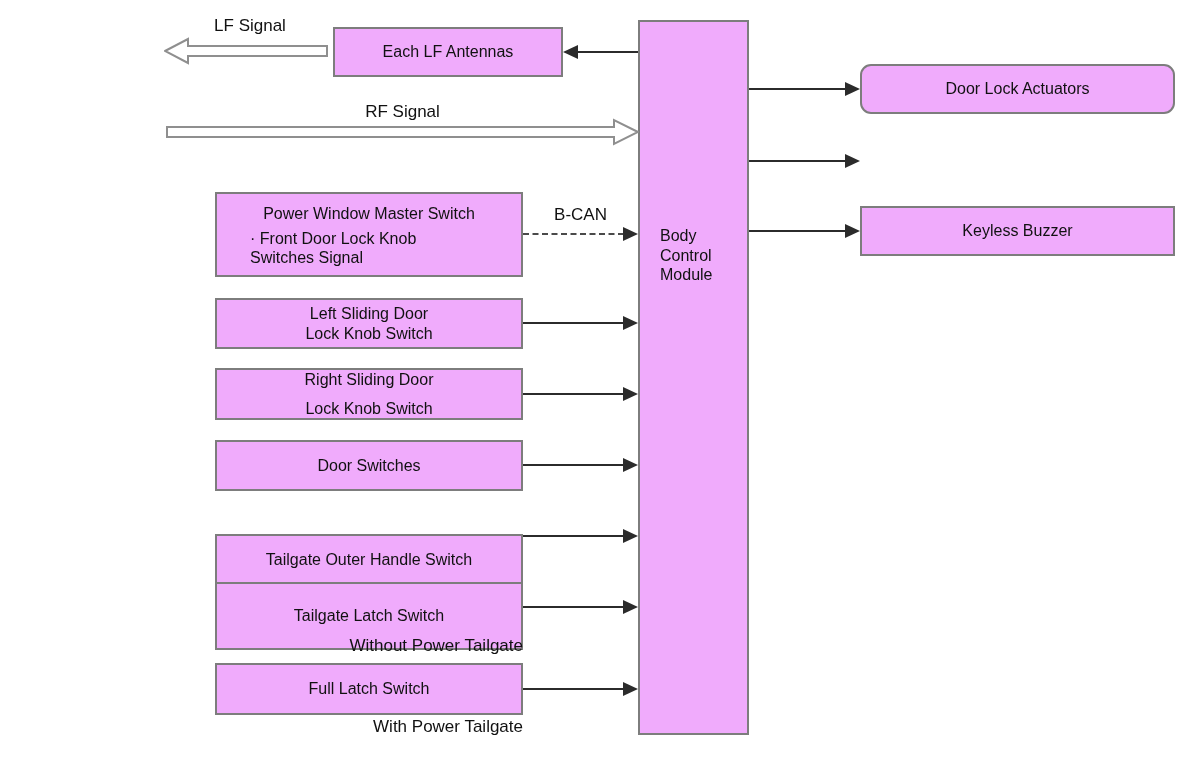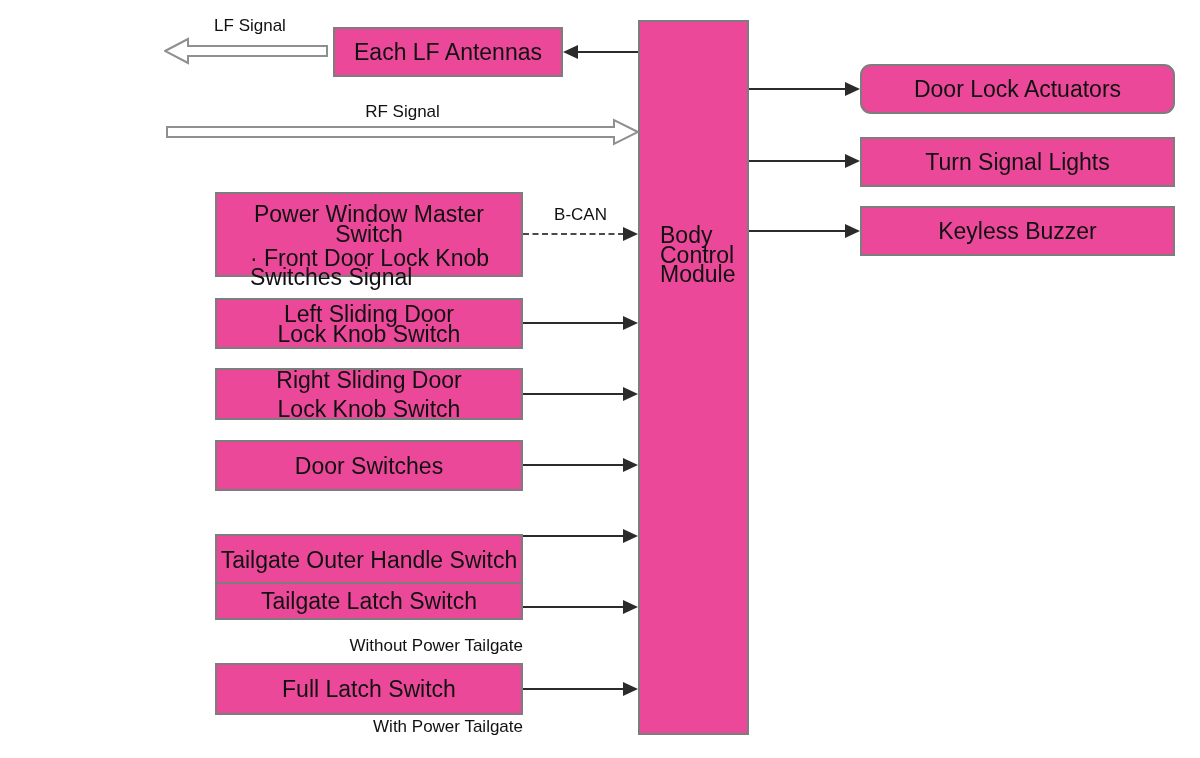--- a/index.html
+++ b/index.html
@@ -9,26 +9,26 @@
     font-family: "Liberation Sans", sans-serif;
     color: #111111;
     position: relative;
     overflow: hidden;
   }
   .canvas { position: absolute; left: 0; top: 0; width: 1200px; height: 758px; }
 
   .node {
     position: absolute;
     border: 2px solid #7d7d7d;
-    background: #ec4899;
+    background: #f0abfc;
     display: flex;
     flex-direction: column;
     align-items: center;
     justify-content: center;
-    font-size: 23px;
+    font-size: 16px;
     line-height: 20px;
     text-align: center;
   }
 
   
   .node.pw { justify-content: flex-start; align-items: stretch; text-align: left; padding-top: 10px; }
   .node.pw .pw-line1 { text-align: center; margin-bottom: 5px; }
   .node.pw .pw-line2 { margin-left: 33px; line-height: 19px; }
   .node.pw .pw-line3 { margin-left: 33px; line-height: 19px; }
 
@@ -84,37 +84,34 @@
   </div>
 
   <div class="node" style="left:215px; top:440px; width:308px; height:51px;">
     <div>Door Switches</div>
   </div>
 
   <div class="node" style="left:215px; top:510px; width:308px; height:52px;margin-top:24px;">
     <div>Tailgate Outer Handle Switch</div>
   </div>
 
-  <div class="node" style="left:215px; top:582px; width:308px; height:38px;">
+  <div class="node" style="left:215px; top:582px; width:308px; height:68px;">
     <div>Tailgate Latch Switch</div>
   </div>
   <div class="caption" style="left:215px; top:636px;">Without Power Tailgate</div>
 
   <div class="node" style="left:215px; top:663px; width:308px; height:52px;">
     <div>Full Latch Switch</div>
   </div>
   <div class="caption" style="left:215px; top:717px;">With Power Tailgate</div>
 
   <div class="node" style="left:860px; top:64px; width:315px; height:50px;border-radius:11px;">
     <div>Door Lock Actuators</div>
   </div>
 
-  <div class="node" style="left:860px; top:137px; width:315px; height:50px;">
-    <div>Turn Signal Lights</div>
-  </div>
 
   <div class="node" style="left:860px; top:206px; width:315px; height:50px;">
     <div>Keyless Buzzer</div>
   </div>
 
   <div class="sig-label" style="left:185px; top:16px; width:130px;">LF Signal</div>
   <div class="sig-label" style="left:330px; top:102px; width:145px;">RF Signal</div>
   <div class="sig-label" style="left:533px; top:205px; width:95px;">B-CAN</div>
 
   <div class="hollow" style="left:164px; top:36px;">

